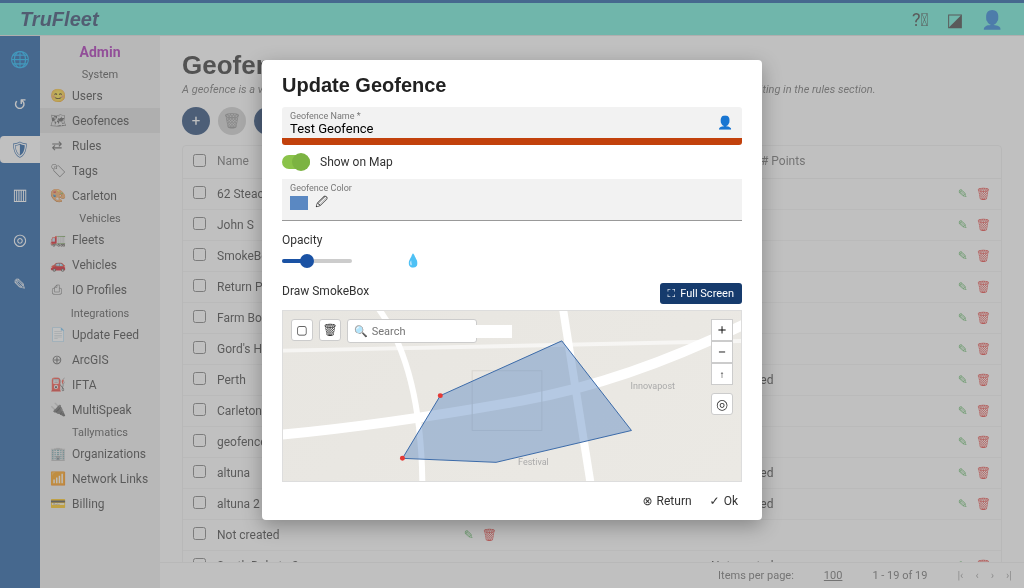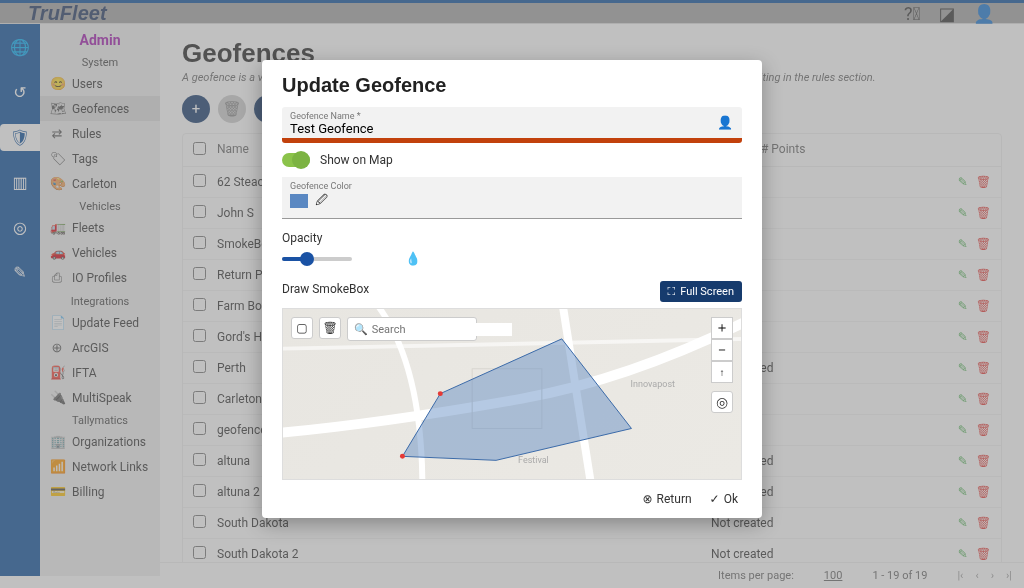--- a/index.html
+++ b/index.html
@@ -1,19 +1,19 @@
 <!DOCTYPE html>
 <html><head>
 <meta charset="utf-8">
 <style>
 * { margin: 0; padding: 0; box-sizing: border-box; font-family: -apple-system, BlinkMacSystemFont, "Segoe UI", Roboto, sans-serif; }
 body { width: 1024px; height: 588px; overflow: hidden; background: #fff; }
 
 
-.topbar { height: 24px; background: #a3a3a3; border-top: 3px solid #0a4e9b; border-bottom: 1px solid #ddd; display: flex; align-items: center; justify-content: space-between; padding: 0 28px; }
+.topbar { height: 36px; background: #5eead4; border-top: 3px solid #0a4e9b; border-bottom: 1px solid #ddd; display: flex; align-items: center; justify-content: space-between; padding: 0 20px; }
 .logo { font-family: "Trebuchet MS", sans-serif; font-size: 20px; font-weight: bold; font-style: italic; color: #223962; }
 .topbar-icons { display: flex; gap: 18px; color: #333; }
 .topbar-icons span { cursor: pointer; font-size: 18px; }
 
 
 .main { display: flex; height: calc(100% - 36px); }
 .iconrail { width: 40px; background: #0a4e9b; display: flex; flex-direction: column; align-items: center; padding-top: 10px; gap: 18px; color: #fff; }
 .iconrail span { font-size: 16px; width: 100%; text-align: center; padding: 4px 0; cursor: pointer; }
 .iconrail span.active { background: #fff; color: #0a4e9b; border-radius: 4px 0 0 4px; }
 
@@ -46,21 +46,21 @@
 
 .table-footer { display: flex; justify-content: flex-end; align-items: center; gap: 30px; padding: 6px 12px; font-size: 11px; color: #666; background: #fff; border-top: 1px solid #eee; position: absolute; bottom: 0; left: 160px; right: 0; }
 .pager-icons { display: flex; gap: 12px; color: #999; }
 .pager-icons span { cursor: pointer; }
 .per-page { text-decoration: underline; }
 
 
 .overlay { position: absolute; inset: 0; background: rgba(130,130,130,0.5); display: flex; align-items: flex-start; justify-content: center; padding-top: 60px; }
 .modal { width: 500px; background: #fff; border-radius: 4px; box-shadow: 0 6px 20px rgba(0,0,0,0.3); padding: 14px 20px 8px; font-size: 13px; color: #333; }
 .modal h2 { font-size: 20px; font-weight: 700; font-family: "Trebuchet MS", sans-serif; margin-bottom: 10px; color: #222; }
-.field-box { background: #f2f2f2; border-radius: 3px; padding: 4px 8px 2px; margin-bottom: 6px; border-bottom: 5px solid #c2410c; position: relative; }
+.field-box { background: #f2f2f2; border-radius: 3px; padding: 4px 8px 2px; margin-bottom: 6px; border-bottom: 7px solid #c2410c; position: relative; }
 .field-label { font-size: 9px; color: #777; }
 .field-input { border: none; background: transparent; width: 100%; font-size: 13px; outline: none; }
 .field-icon { position: absolute; right: 8px; top: 8px; color: #333; }
 
 .switch-row { display: flex; align-items: center; gap: 10px; margin: 10px 0; font-size: 12px; }
 .switch { width: 28px; height: 14px; background: #8bc34a; border-radius: 7px; position: relative; cursor: pointer; }
 .switch::after { content: ""; position: absolute; right: 0; top: -2px; width: 18px; height: 18px; background: #7cb342; border-radius: 50%; }
 
 .color-box { background: #f2f2f2; padding: 4px 8px 6px; border-bottom: 1px solid #999; margin-bottom: 12px; }
 .color-swatch { width: 18px; height: 14px; background: #5a88c2; display: inline-block; vertical-align: middle; margin-right: 4px; }
@@ -292,21 +292,20 @@
     <div class="col-chk"><input type="checkbox" style=""></div>
     <div class="col-name">altuna 2</div>
     <div class="col-points">Not created</div>
     <div class="col-actions">
       <span class="edit-ic">✎</span>
       <span class="del-ic">🗑</span>
     </div>
           </div>
           <div class="table-row">
     <div class="col-chk"><input type="checkbox" style=""></div>
-    <div class="col-name">South Dakota</div>
     <div class="col-points">Not created</div>
     <div class="col-actions">
       <span class="edit-ic">✎</span>
       <span class="del-ic">🗑</span>
     </div>
           </div>
           <div class="table-row">
     <div class="col-chk"><input type="checkbox" style=""></div>
     <div class="col-name">South Dakota 2</div>
     <div class="col-points">Not created</div>

